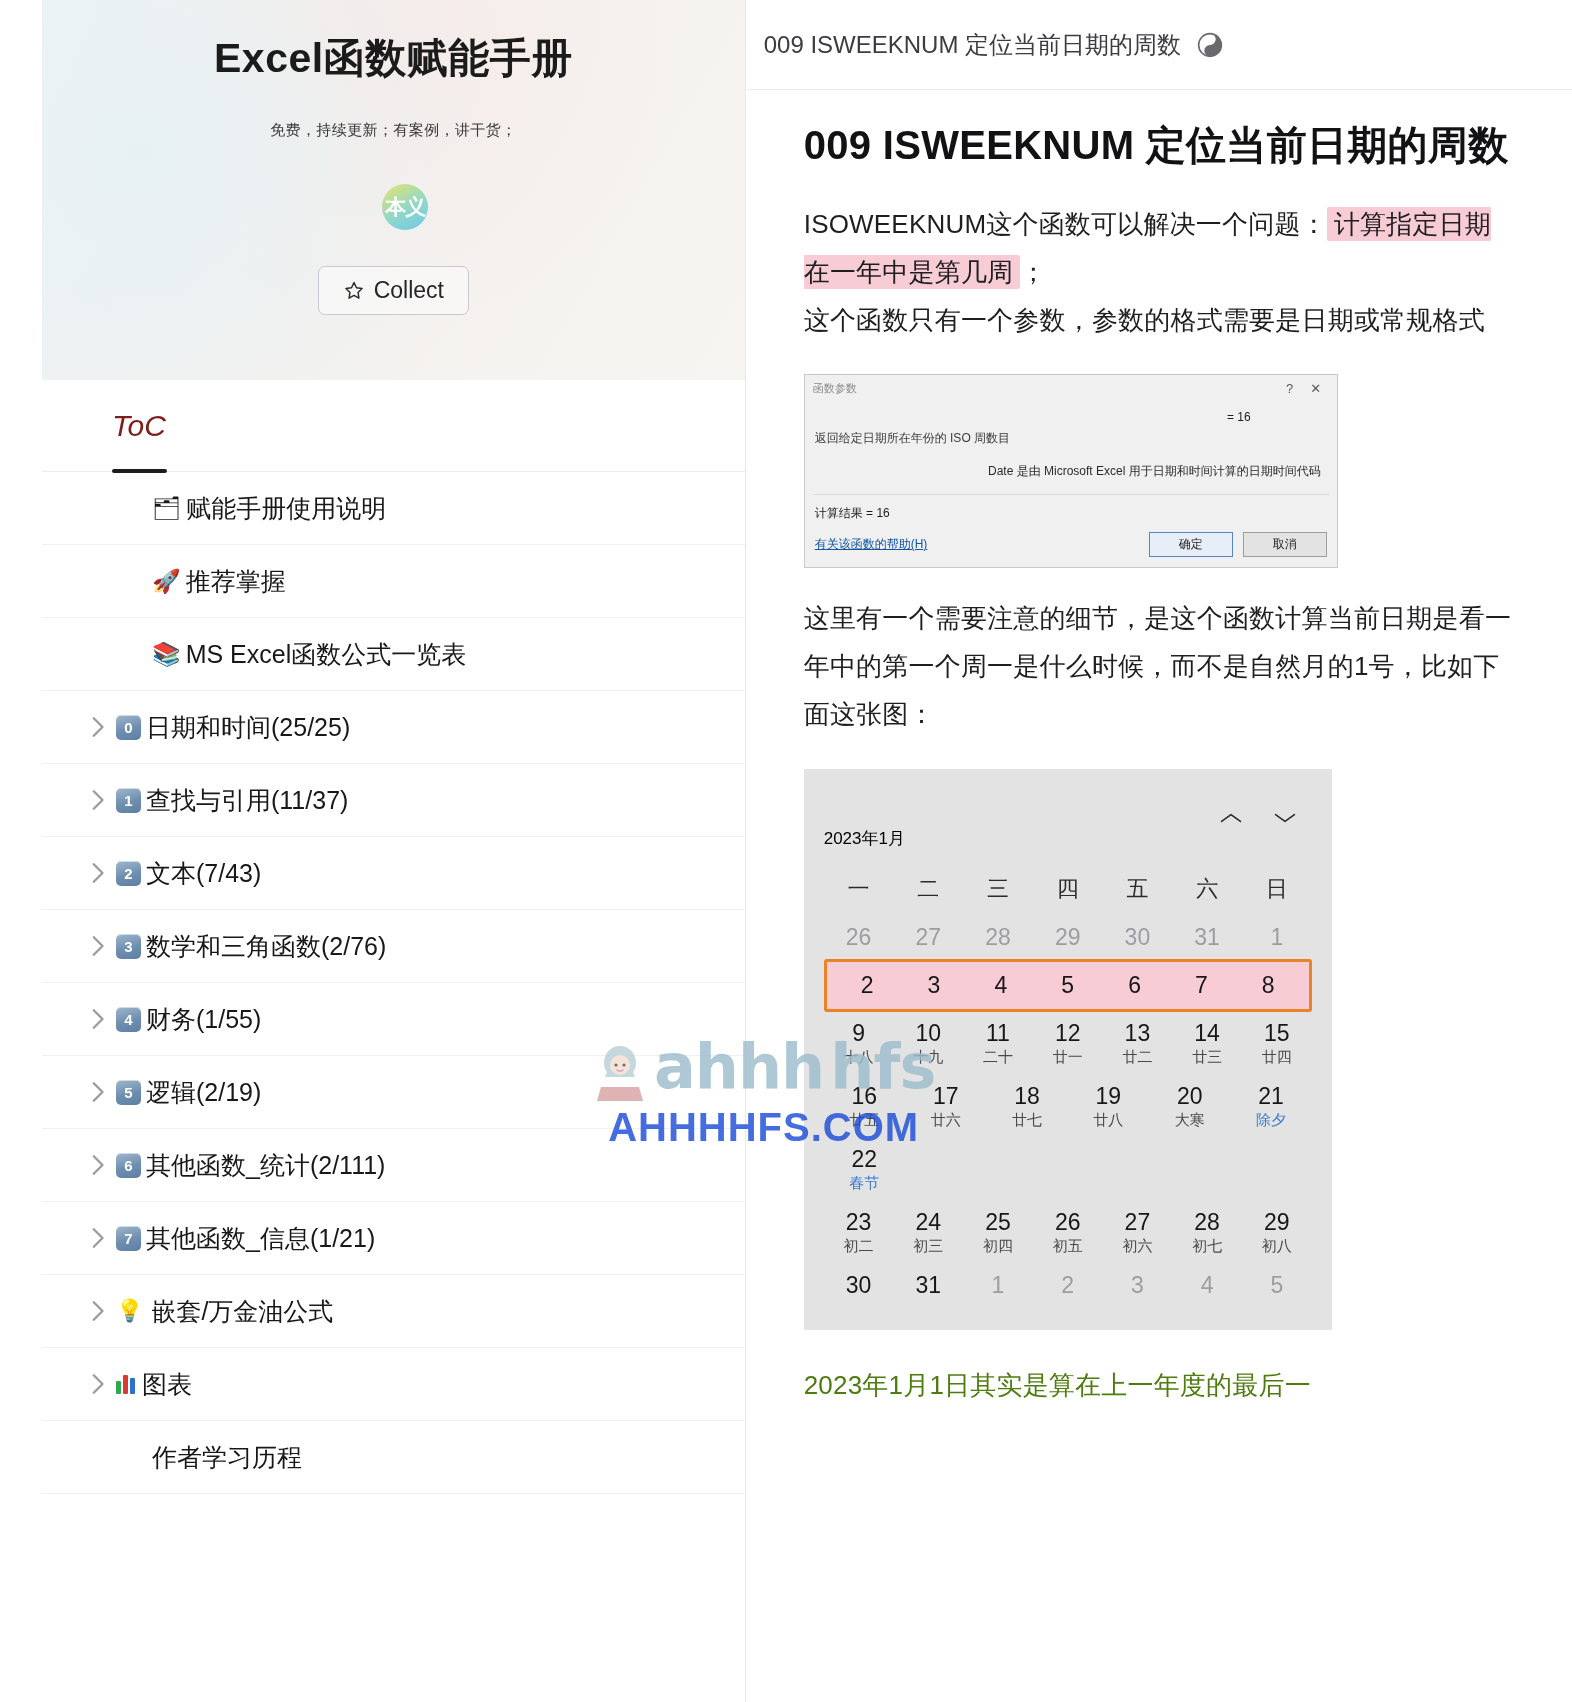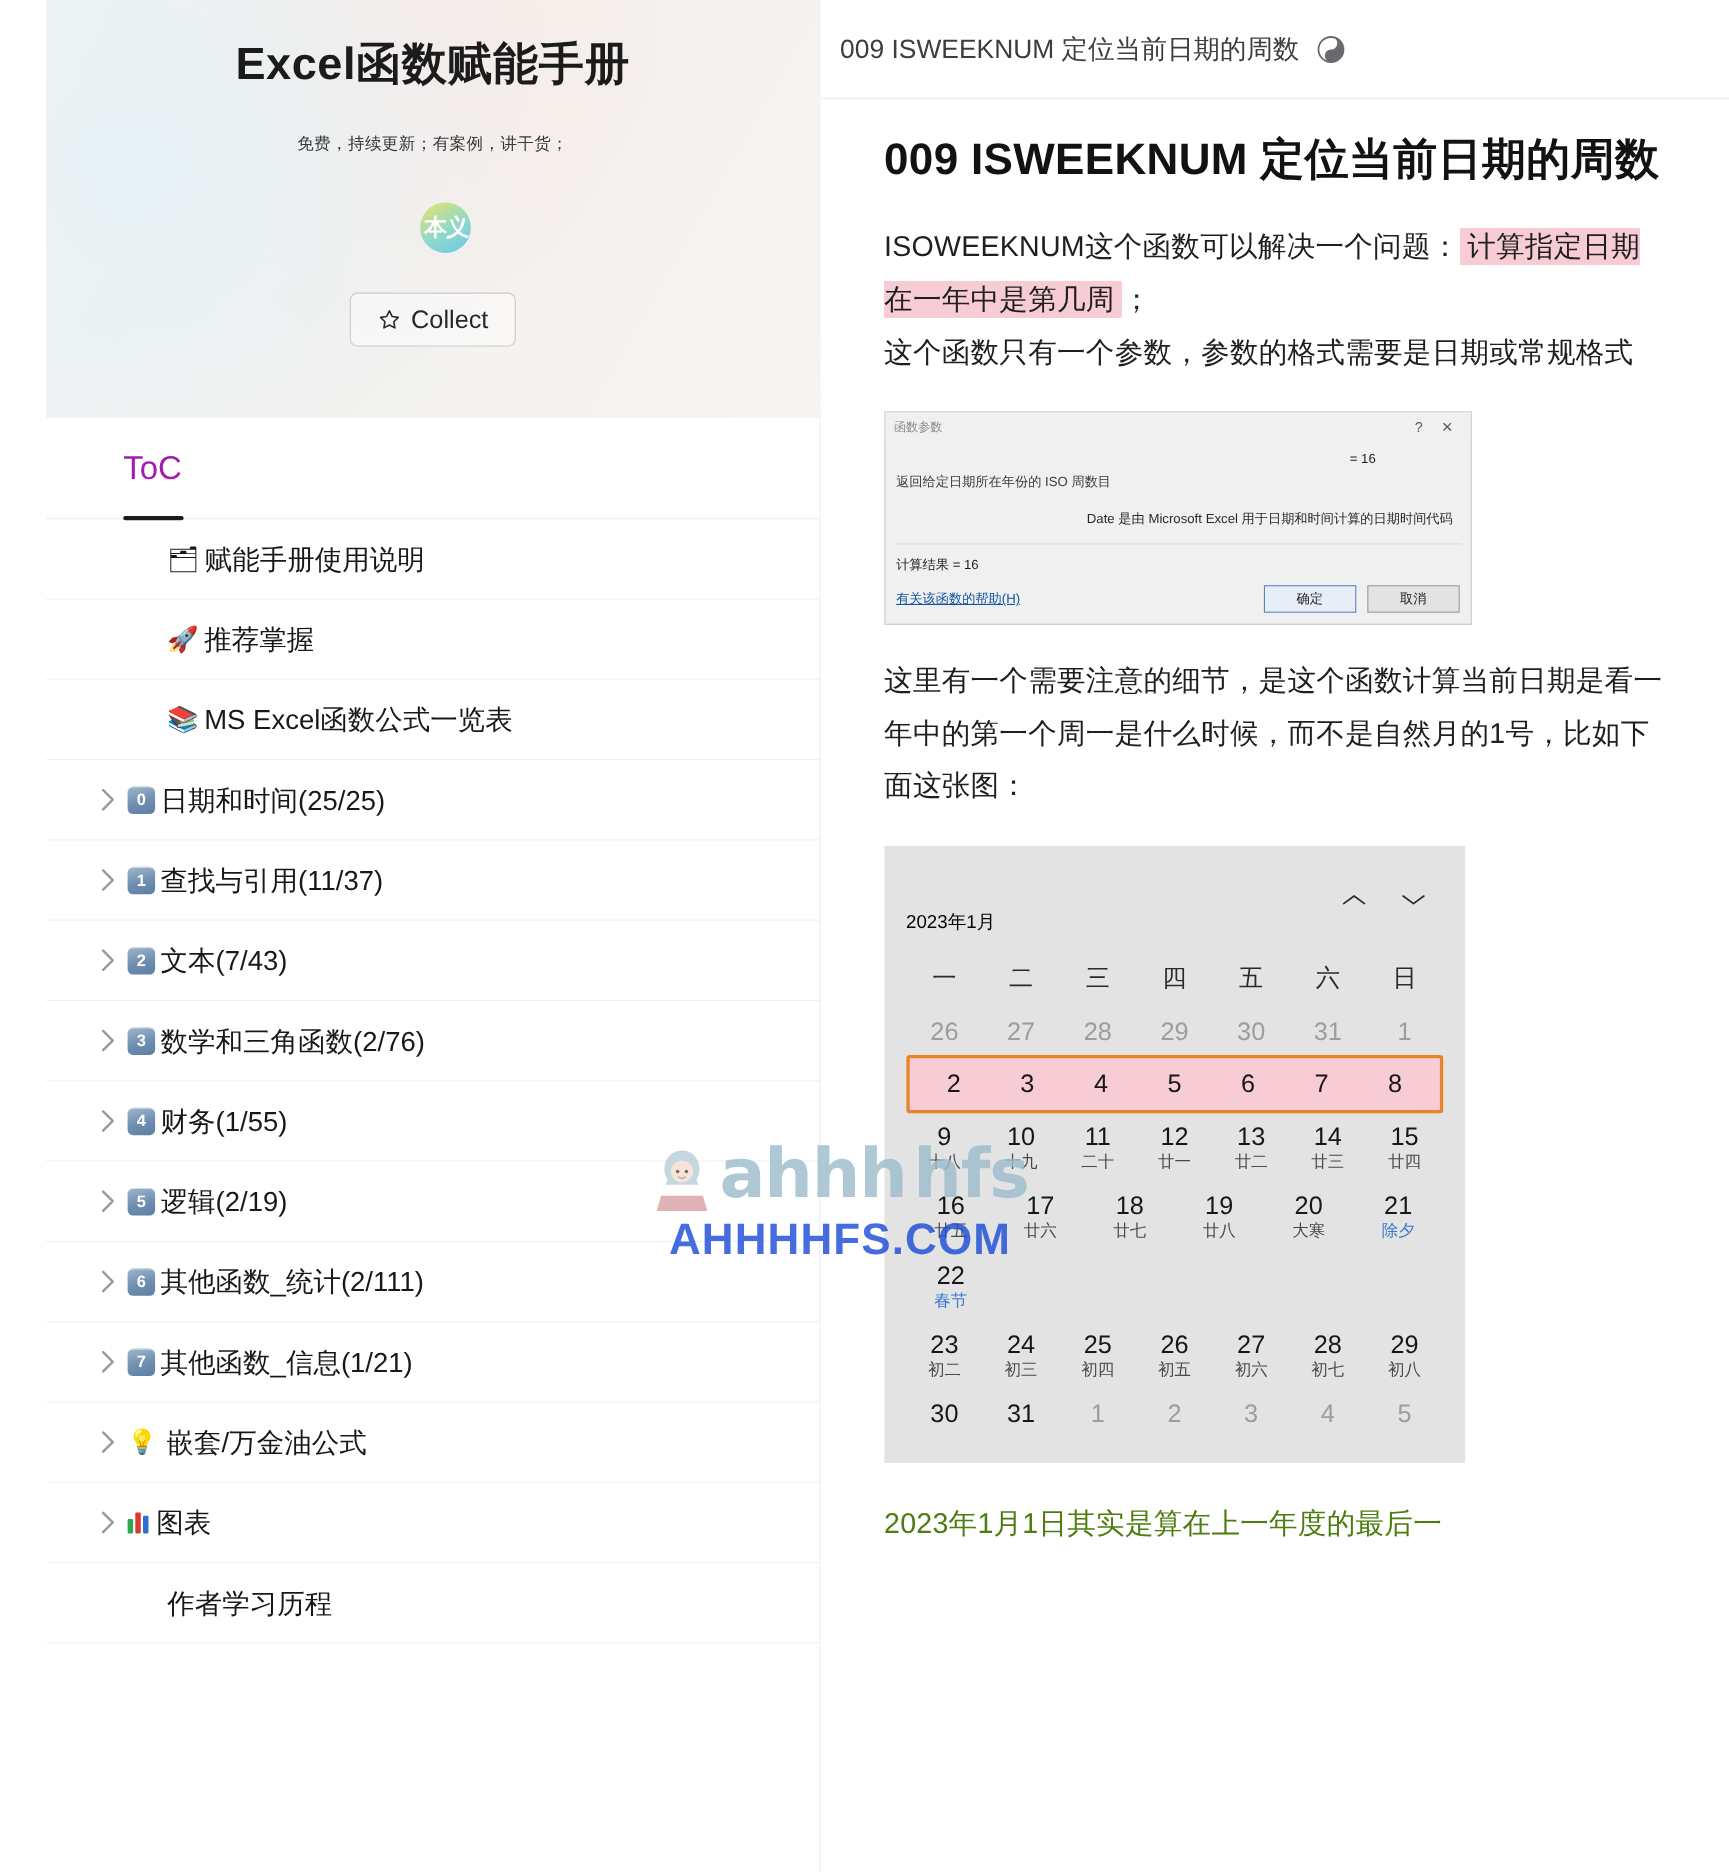--- a/index.html
+++ b/index.html
@@ -47,21 +47,21 @@
     display: inline-flex; align-items: center; gap: 9px;
     font-size: 23px; color: #262629; cursor: pointer;
   }
   .star-ico { width: 22px; height: 22px; flex: none; }
 
   .toc-head {
     position: relative; height: 92px;
     display: flex; align-items: center; padding-left: 70px;
     border-bottom: 1px solid #ececee;
   }
-  .toc-head-label { font-size: 30px; color: #a21caf; font-weight: 500; }
+  .toc-head-label { font-size: 30px; color: #7f1d1d; font-weight: 500; font-style: italic; }
   .toc-underline {
     position: absolute; left: 70px; bottom: -2px;
     width: 55px; height: 4px; background: #1c1c1e; border-radius: 2px;
   }
 
   .toc-list { padding: 0; }
   .toc-row {
     display: flex; align-items: center; height: 73px;
     border-bottom: 1px solid #f0f0f1;
     padding-left: 36px; cursor: pointer;

